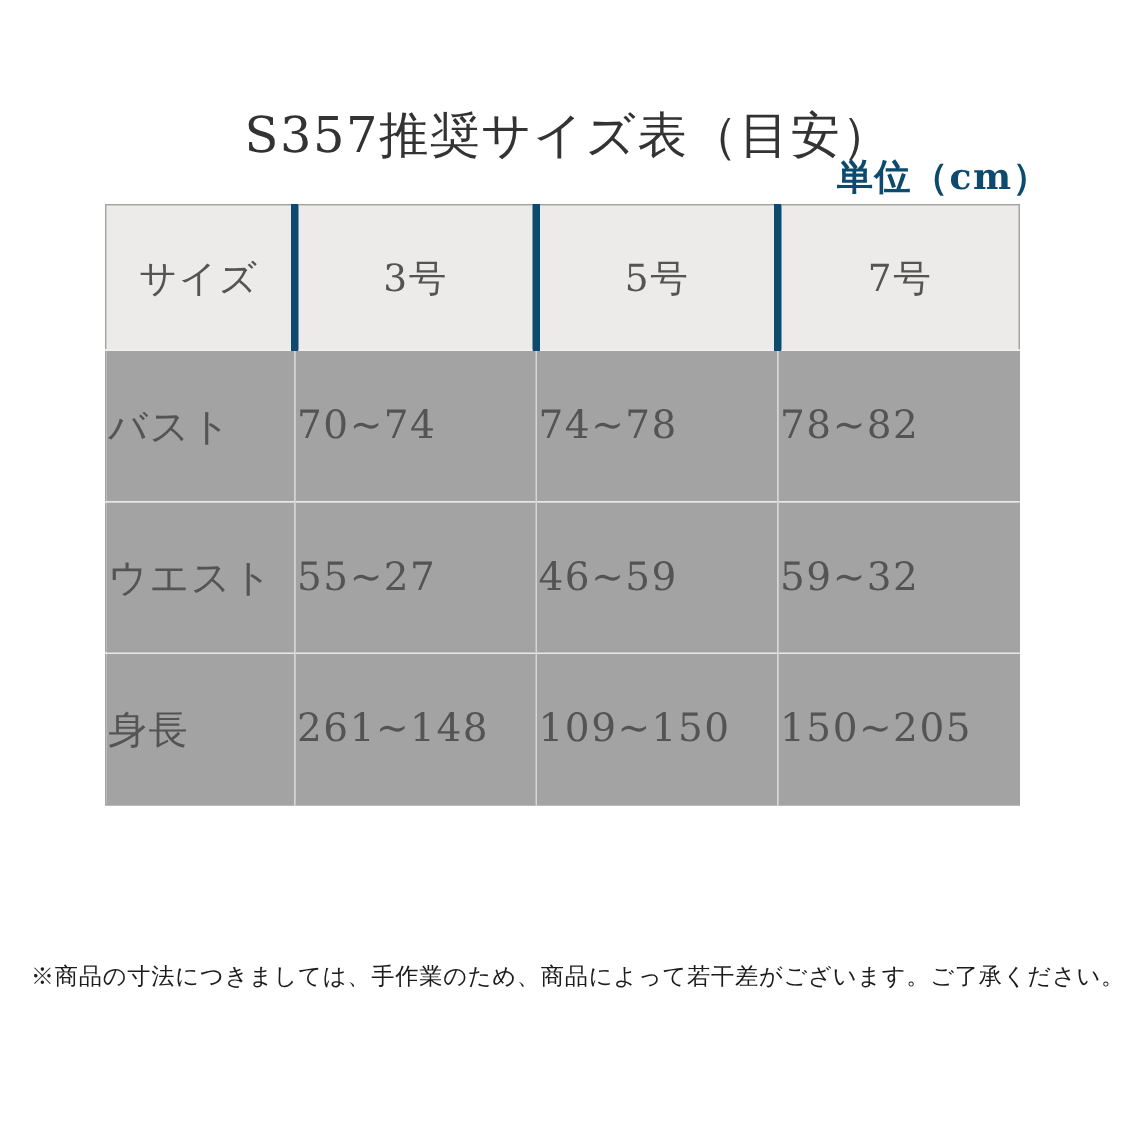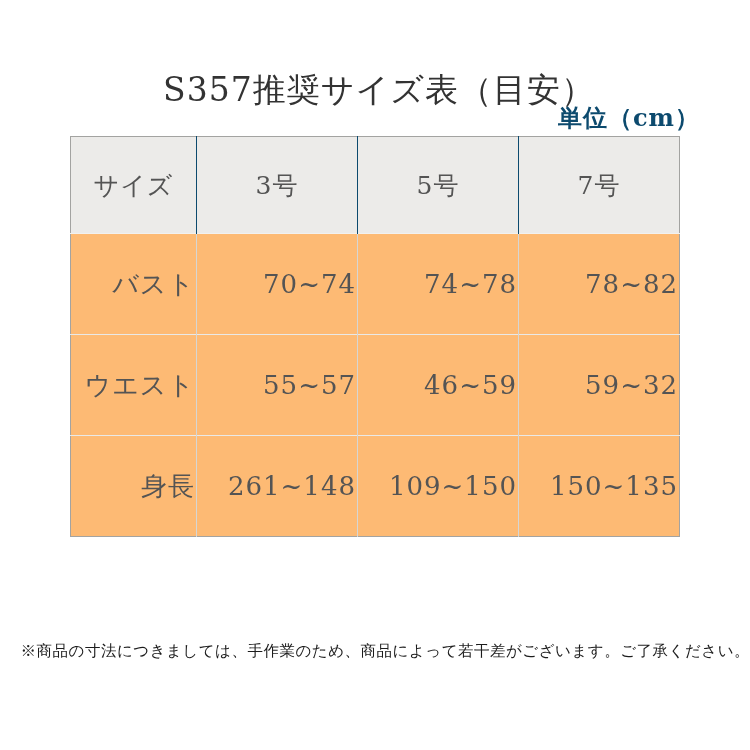--- a/index.html
+++ b/index.html
@@ -48,30 +48,30 @@
   }
   .size-table col.label-col { width: 126px; }
   .size-table thead th {
     height: 94px;
     background: #ecebe9;
     font-size: 25px;
     font-weight: 400;
     text-align: center;
     vertical-align: middle;
     letter-spacing: 1px;
-    border-left: 1px solid #0c4a6e;
+    border-left: 5px solid #0c4a6e;
   }
   .size-table thead th:first-child { border-left: none; }
   .size-table tbody th,
   .size-table tbody td {
     height: 98px;
-    background: #fdba74;
+    background: #a3a3a3;
     font-size: 26px;
     font-weight: 400;
-    text-align: right;
+    text-align: left;
     vertical-align: middle;
     letter-spacing: 1px;
     border-left: 1px solid #d6d6d4;
     border-top: 1px solid #e9e9e7;
   }
   .size-table tbody th:first-child { border-left: none; }
   .size-table tbody tr:first-child th,
   .size-table tbody tr:first-child td { border-top: 1px solid #f2f1ef; }
   .footer-note {
     position: absolute;
@@ -110,28 +110,28 @@
     </thead>
     <tbody id="table-body">
         <tr>
           <th>バスト</th>
           <td>70~74</td>
           <td>74~78</td>
           <td>78~82</td>
         </tr>
         <tr>
           <th>ウエスト</th>
-          <td>55~57</td>
+          <td>55~27</td>
           <td>46~59</td>
           <td>59~32</td>
         </tr>
         <tr>
           <th>身長</th>
           <td>261~148</td>
           <td>109~150</td>
-          <td>150~135</td>
+          <td>150~205</td>
         </tr>
       </tbody>
   </table>
 
   <div class="footer-note">※商品の寸法につきましては、手作業のため、商品によって若干差がございます。ご了承ください。</div>
 
 </div>
 
 </body></html>

